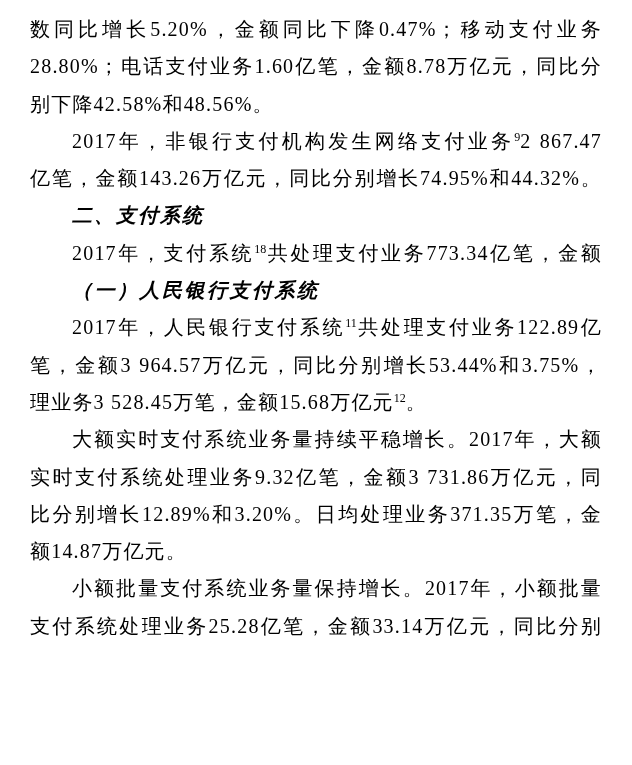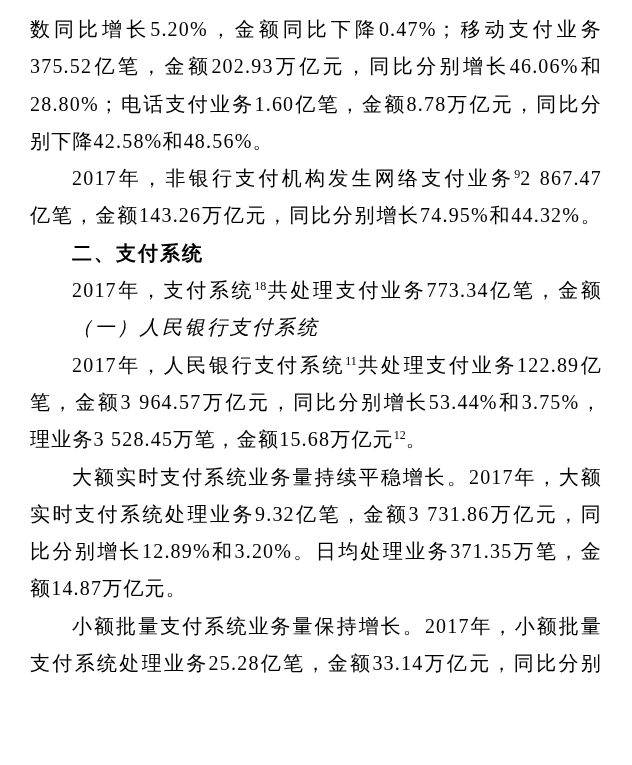--- a/index.html
+++ b/index.html
@@ -38,44 +38,44 @@
   }
   
   .ind {
     text-indent: 42px;
   }
   
   .h-hei {
     font-family: "Liberation Sans", "DejaVu Sans", sans-serif;
     font-weight: bold;
     letter-spacing: 2px;
+    font-style: italic;
   }
   
   .h-kai {
-    font-weight: normal;
+    font-weight: bold;
     font-style: italic;
     letter-spacing: 2.5px;
   }
   .lead {
     font-weight: normal;
   }
   sup.fn {
     font-size: 12px;
     line-height: 0;
     vertical-align: 7px;
     letter-spacing: 0;
   }
 </style>
 </head>
 <body>
 
 <div class="page">
 
   <div class="ln j"><span>数同比增长5.20%，金额同比下降0.47%；移动支付业务</span></div>
-  <div class="ln j"><span>375.52亿笔，金额202.93万亿元，同比分别增长46.06%和</span></div>
   <div class="ln j"><span>28.80%；电话支付业务1.60亿笔，金额8.78万亿元，同比分</span></div>
   <div class="ln"><span>别下降42.58%和48.56%。</span></div>
 
   <div class="ln j ind"><span>2017年，非银行支付机构发生网络支付业务</span><sup class="fn">9</sup><span>2 867.47</span></div>
   <div class="ln j"><span>亿笔，金额143.26万亿元，同比分别增长74.95%和44.32%。</span></div>
 
   <div class="ln ind h-hei"><span>二、支付系统</span></div>
 
   <div class="ln j ind"><span>2017年，支付系统</span><sup class="fn">18</sup><span>共处理支付业务773.34亿笔，金额</span></div>
 

